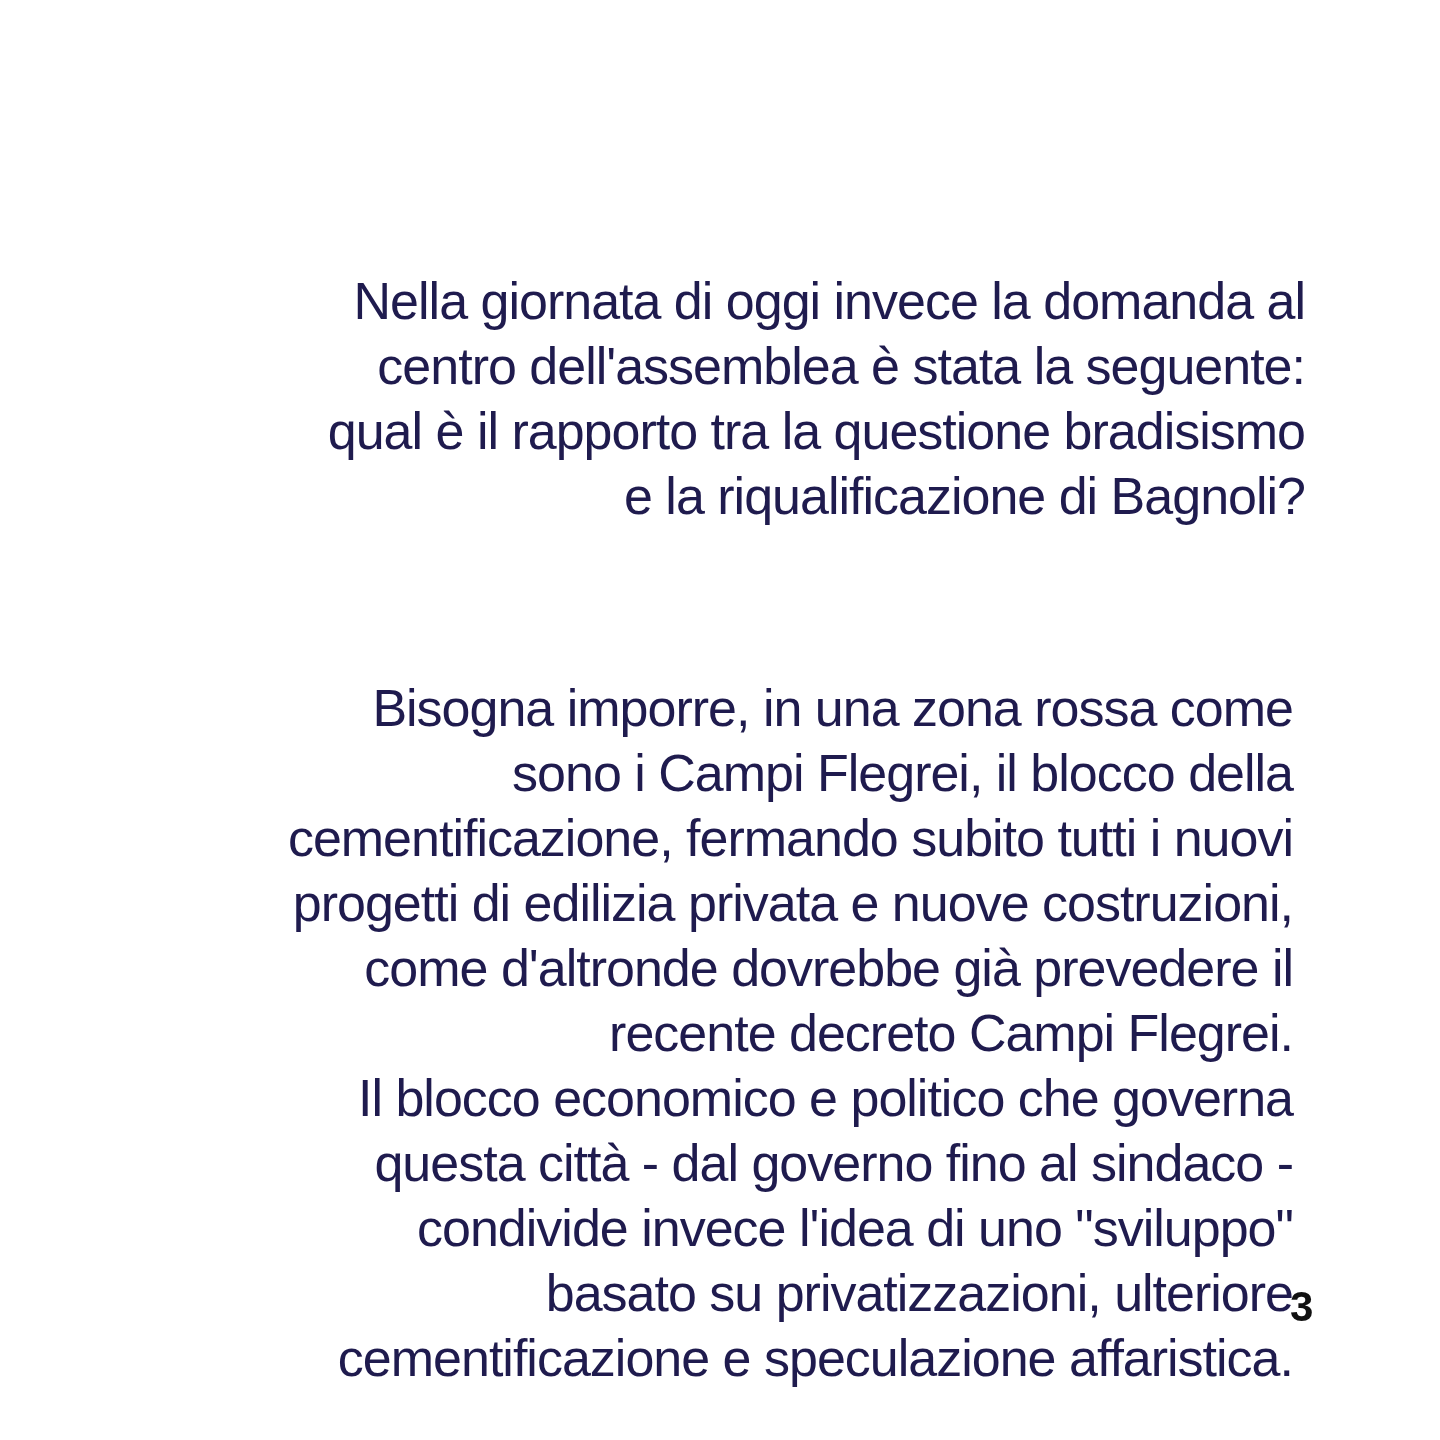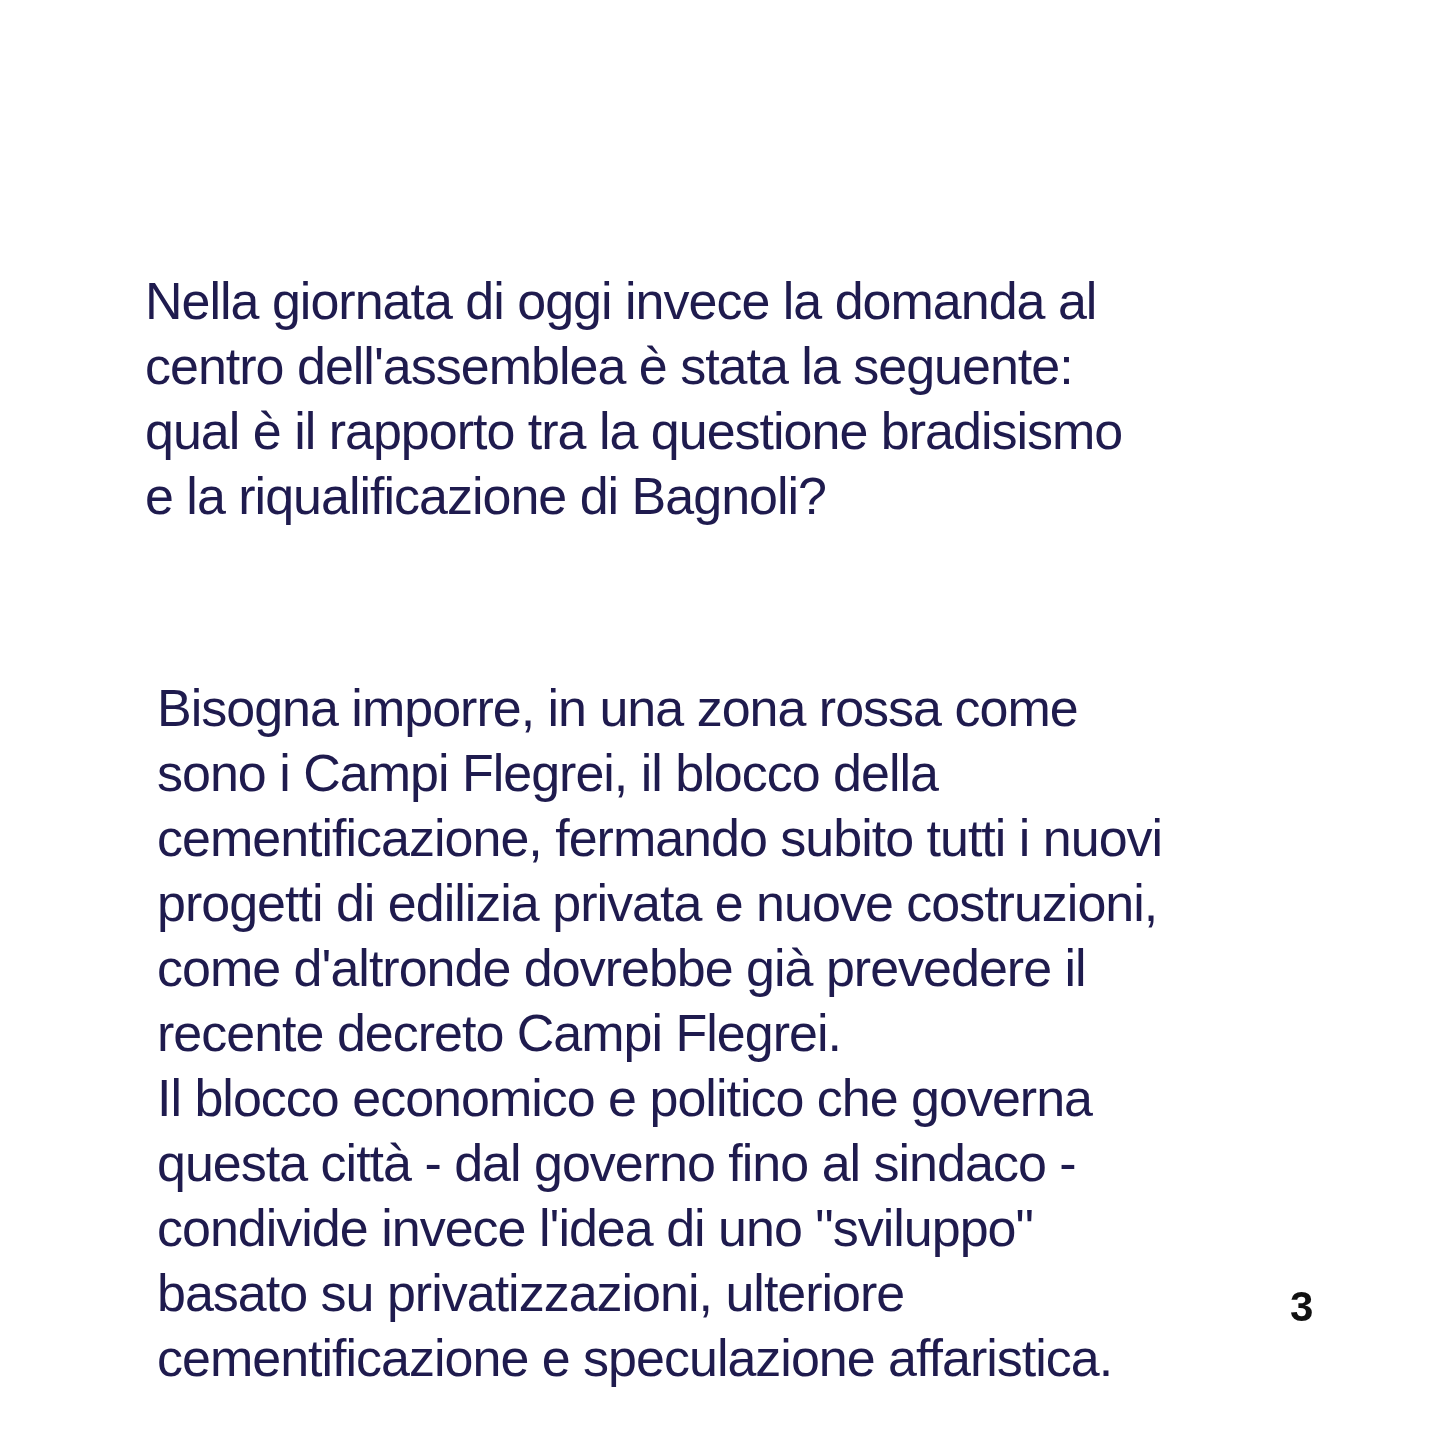--- a/index.html
+++ b/index.html
@@ -11,20 +11,21 @@
     height: 1440px;
     background: #ffffff;
     font-family: "Liberation Sans", sans-serif;
     overflow: hidden;
     position: relative;
   }
   .page {
     position: absolute;
     inset: 0;
     background: #ffffff;
+    text-align: right;
   }
   .text-block {
     position: absolute;
     left: 145px;
     top: 204px;
     width: 1160px;
     color: #1f1b4e;
     font-size: 52px;
     line-height: 65px;
     letter-spacing: -1px;

